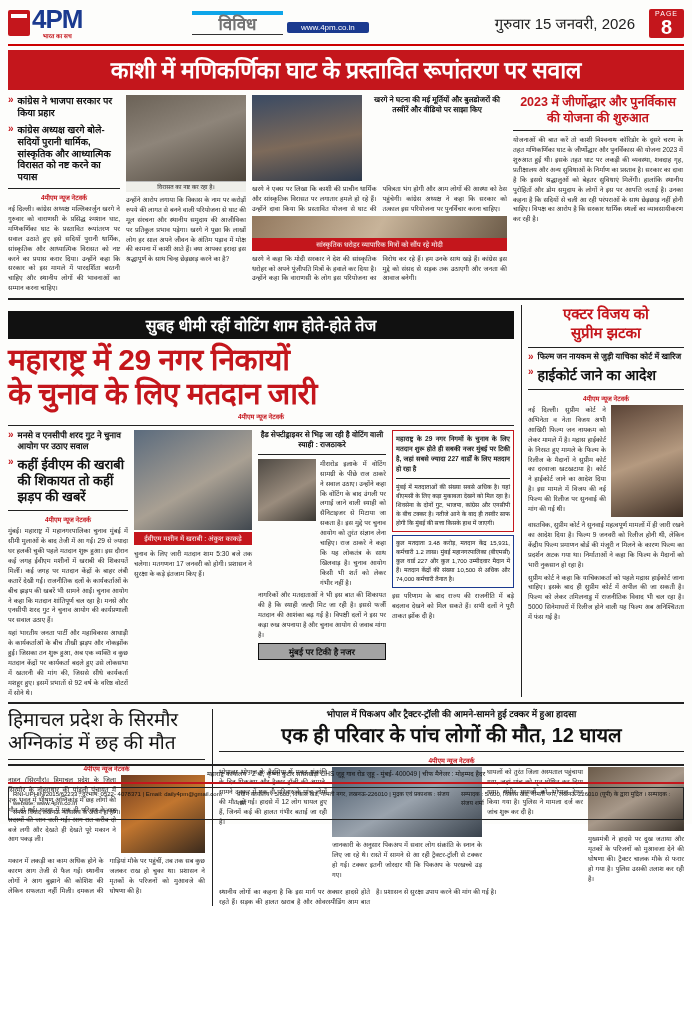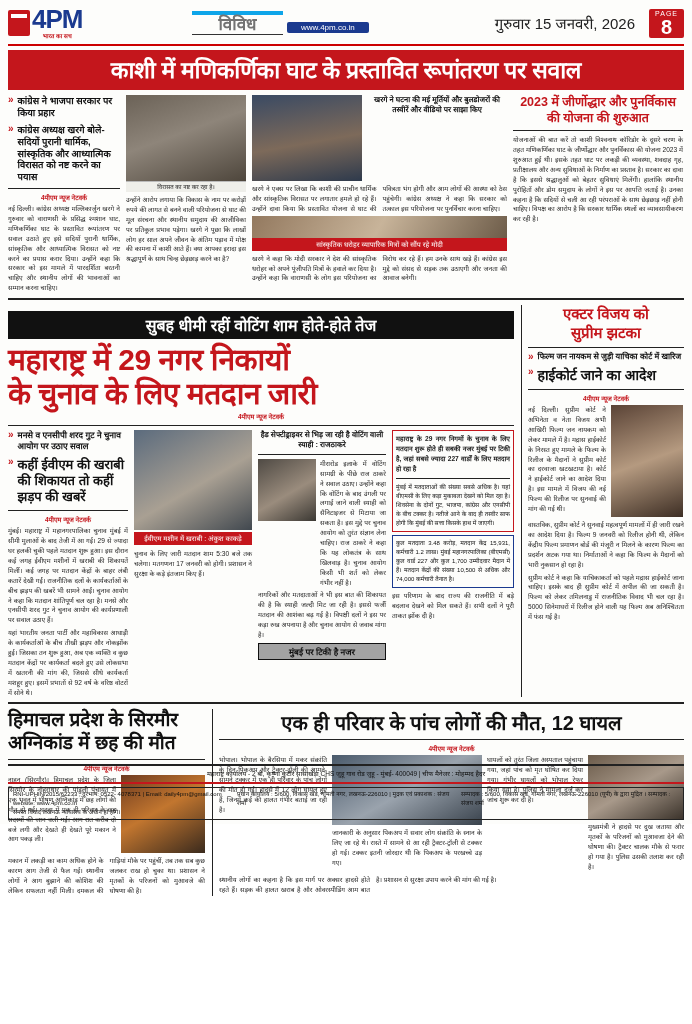--- a/index.html
+++ b/index.html
@@ -98,21 +98,21 @@
   .midband{
     background:#111;color:#fff;text-align:center;font-size:16px;font-weight:bold;padding:3px 0;margin-top:6px;
   }
   .bigred{
     color:#c4161c;font-size:30px;font-weight:bold;text-align:left;line-height:1.12;letter-spacing:-0.5px;
   }
   .capred{background:#c4161c;color:#fff;font-size:7px;text-align:center;padding:2px;}
   .yellowbar{background:#a3a3a3;color:#111;font-size:8.5px;font-weight:bold;text-align:center;padding:2px;border:1px solid #111;}
   .stat{font-size:6px;line-height:1.5;text-align:justify;}
   .bluebox{border:1px solid #1b3a8f;padding:3px;}
-  .bigblack{font-size:19px;font-weight:bold;line-height:1.2;color:#111;}
+  .bigblack{font-size:19px;font-weight:normal;line-height:1.2;color:#111;}
   .bigblack2{font-size:20px;font-weight:bold;line-height:1.2;color:#111;text-align:center;}
   
   .footer{
     position:absolute;left:8px;right:8px;bottom:4px;
     border-top:2px solid #222;padding-top:3px;
   }
   .footline{font-size:6.5px;text-align:center;line-height:1.5;color:#111;}
   .footbox{border:1px solid #222;padding:2px 4px;margin-top:2px;display:flex;gap:6px;font-size:6px;}
   .footbox .fcell{flex:1;line-height:1.5;}
   .redline{background:#c4161c;height:2px;margin:3px 0;}
@@ -283,20 +283,21 @@
       <div class="rule"></div>
       <div class="byline">4पीएम न्यूज नेटवर्क</div>
       <div style="display:flex;gap:5px;">
         <div class="hi" style="width:108px;">नाहन (सिरमौर)। हिमाचल प्रदेश के जिला सिरमौर के नौहराधार की पांडुली पंचायत में एक भवन में भीषण अग्निकांड में छह लोगों की मौत हो गई। घटना में एक ही परिवार के छह सदस्यों की जान चली गई। आग रात करीब दो बजे लगी और देखते ही देखते पूरे मकान ने आग पकड़ ली।</div>
         <div class="photo ph-fire" style="width:84px;height:78px;"></div>
       </div>
       <div class="hi col2" style="margin-top:3px;">मकान में लकड़ी का काम अधिक होने के कारण आग तेजी से फैल गई। स्थानीय लोगों ने आग बुझाने की कोशिश की लेकिन सफलता नहीं मिली। दमकल की गाड़ियां मौके पर पहुंचीं, तब तक सब कुछ जलकर राख हो चुका था। प्रशासन ने मृतकों के परिजनों को मुआवजे की घोषणा की है।</div>
     </div>
 
     <div style="width:468px;border-left:1px solid #222;padding-left:6px;">
+      <div class="kicker" style="font-size:9px;">भोपाल में पिकअप और ट्रैक्टर-ट्रॉली की आमने-सामने हुई टक्कर में हुआ हादसा</div>
       <div class="bigblack2" style="margin-top:2px;">एक ही परिवार के पांच लोगों की मौत, 12 घायल</div>
       <div class="rule"></div>
       <div class="byline">4पीएम न्यूज नेटवर्क</div>
       <div style="display:flex;gap:5px;">
         <div class="hi" style="width:108px;">भोपाल। भोपाल के बैरसिया में मकर संक्रांति के दिन पिकअप और ट्रैक्टर-ट्रॉली की आमने-सामने टक्कर में एक ही परिवार के पांच लोगों की मौत हो गई। हादसे में 12 लोग घायल हुए हैं, जिनमें कई की हालत गंभीर बताई जा रही है।</div>
         <div style="width:150px;">
           <div class="photo ph-accident" style="height:70px;"></div>
           <div class="hi" style="margin-top:3px;">जानकारी के अनुसार पिकअप में सवार लोग संक्रांति के स्नान के लिए जा रहे थे। रास्ते में सामने से आ रही ट्रैक्टर-ट्रॉली से टक्कर हो गई। टक्कर इतनी जोरदार थी कि पिकअप के परखच्चे उड़ गए।</div>
         </div>
         <div class="hi" style="width:96px;">घायलों को तुरंत जिला अस्पताल पहुंचाया गया, जहां पांच को मृत घोषित कर दिया गया। गंभीर घायलों को भोपाल रेफर किया गया है। पुलिस ने मामला दर्ज कर जांच शुरू कर दी है।</div>

